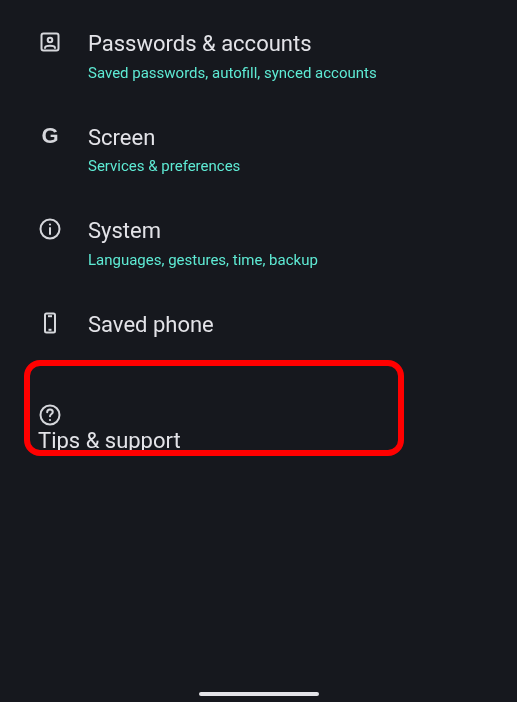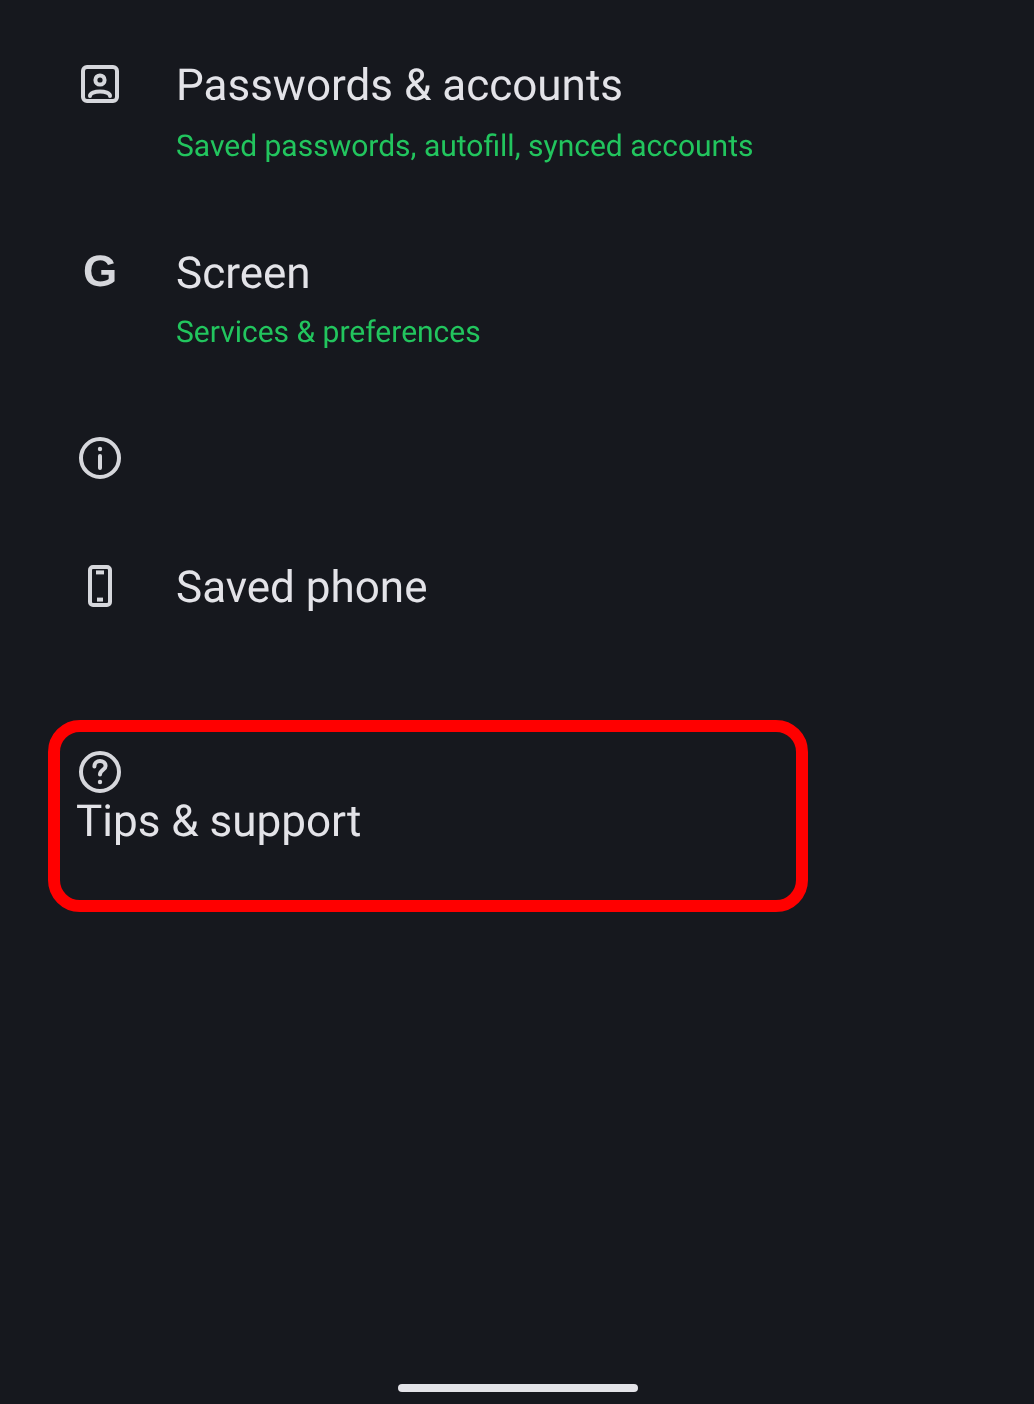--- a/index.html
+++ b/index.html
@@ -49,21 +49,21 @@
       font-weight: 400;
       color: #e3e3e8;
       line-height: 1.3;
       margin-bottom: 4px;
     }
     .item-title.solo {
       margin-bottom: 0;
     }
     .item-subtitle {
       font-size: 15px;
-      color: #22c55e;
+      color: #5eead4;
       line-height: 1.4;
     }
     .highlight-frame {
       position: absolute;
       left: 24px;
       top: 360px;
       width: 380px;
       height: 96px;
       border: 6px solid #ff0000;
       border-radius: 16px;
@@ -116,20 +116,24 @@
   </div>
 
   <div class="settings-item">
     <span class="icon-wrap">
       <svg viewBox="0 0 24 24" fill="none" stroke="currentColor" stroke-width="2">
         <circle cx="12" cy="12" r="9.5"></circle>
         <line x1="12" y1="11" x2="12" y2="17" stroke-linecap="round"></line>
         <circle cx="12" cy="7.5" r="1.1" fill="currentColor" stroke="none"></circle>
       </svg>
     </span>
+    <div class="text-wrap">
+      <div class="item-title">System</div>
+      <div class="item-subtitle">Languages, gestures, time, backup</div>
+    </div>
   </div>
 
   <div class="settings-item">
     <span class="icon-wrap">
       <svg viewBox="0 0 24 24" fill="none" stroke="currentColor" stroke-width="2">
         <rect x="7" y="2.5" width="10" height="19" rx="1.5"></rect>
         <line x1="10" y1="5.2" x2="14" y2="5.2"></line>
         <line x1="10.5" y1="18.8" x2="13.5" y2="18.8"></line>
       </svg>
     </span>

